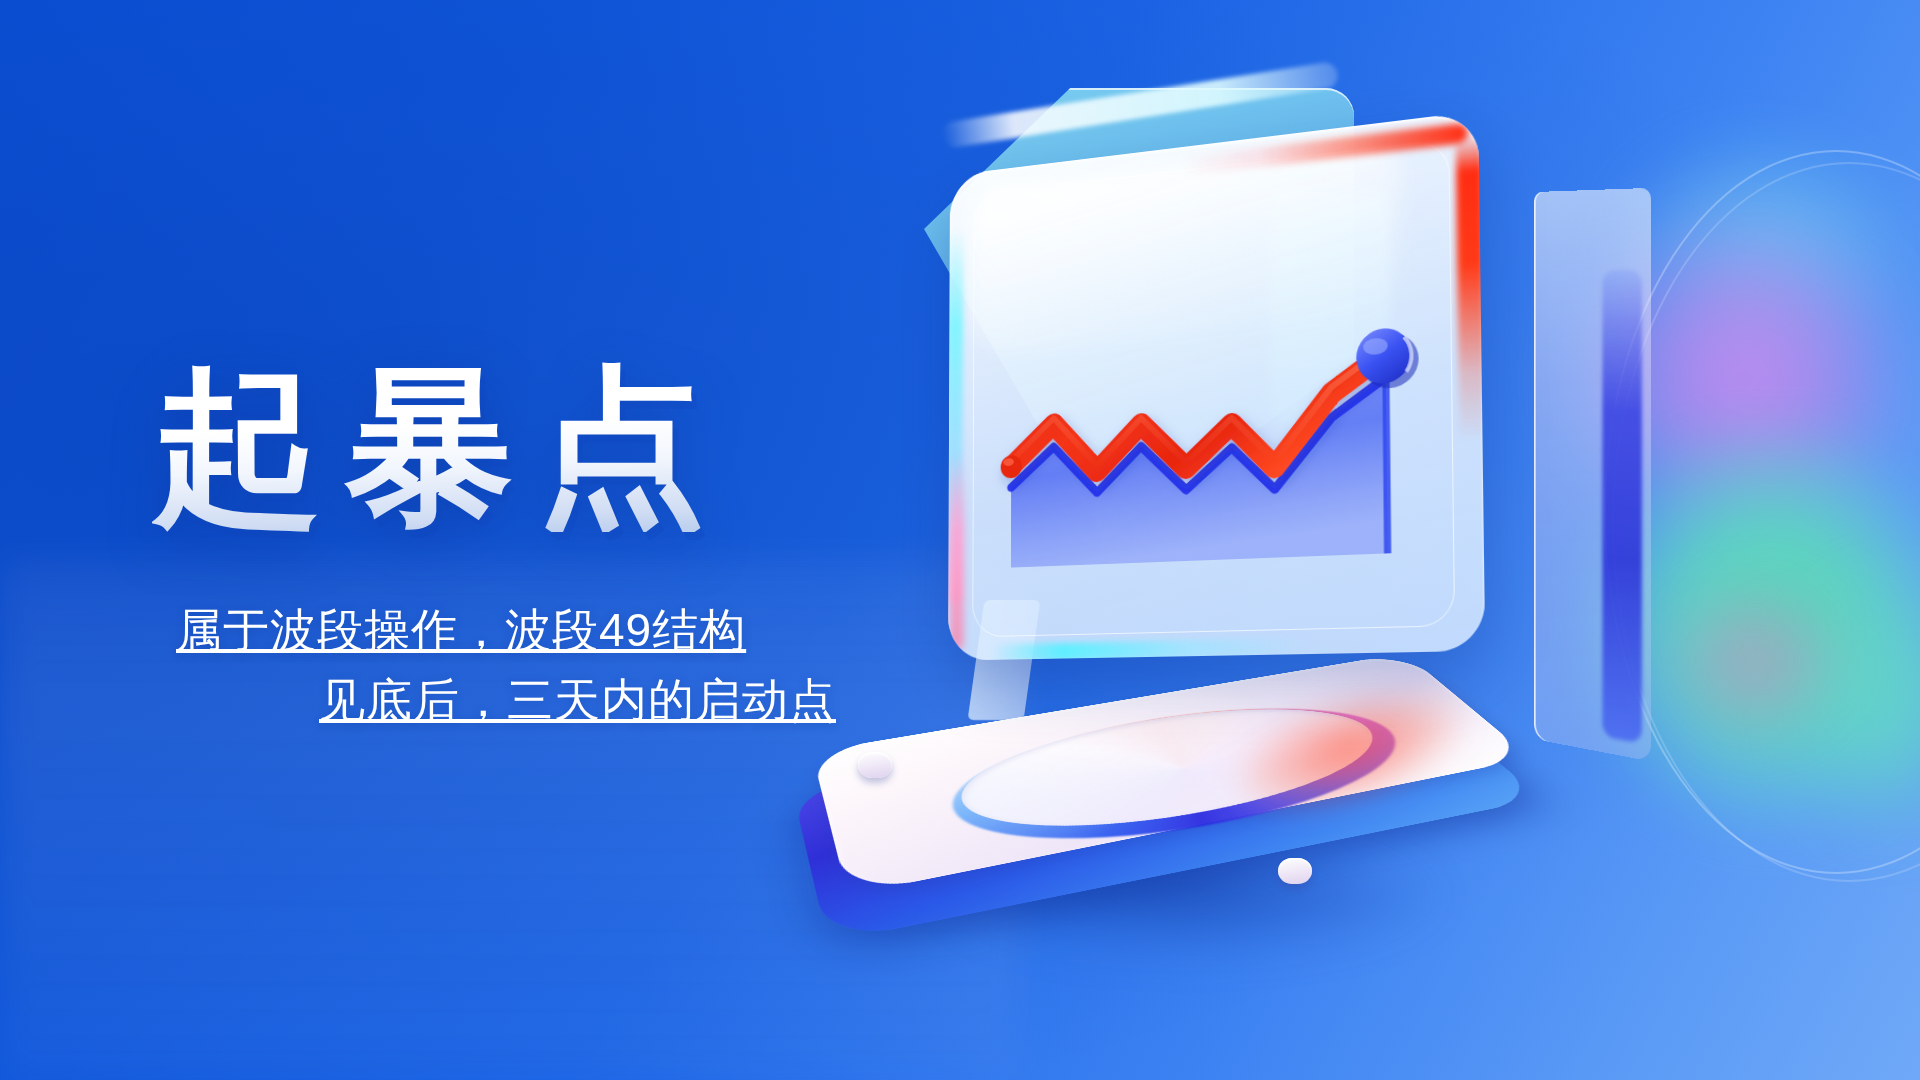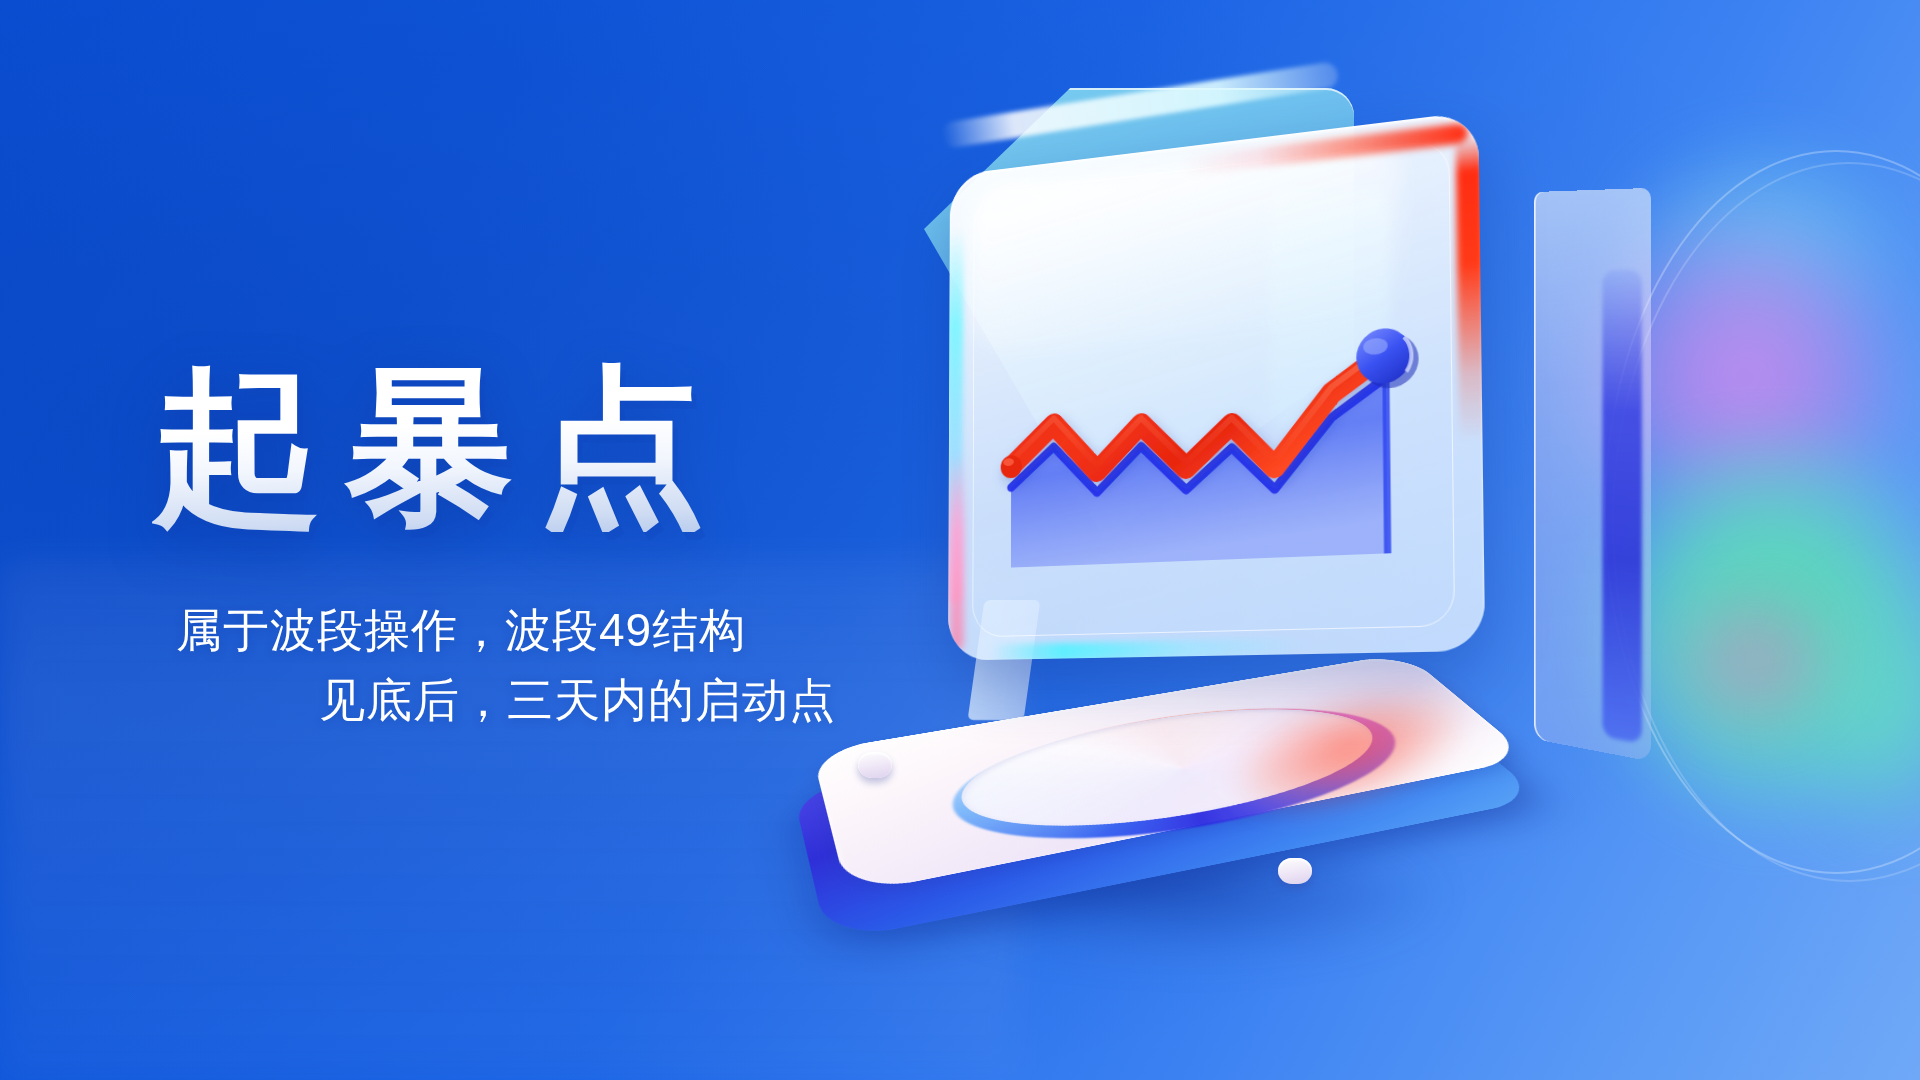--- a/index.html
+++ b/index.html
@@ -76,21 +76,21 @@
     text-decoration:underline;
   }
 
   .subtitle{
     position:absolute;left:176px;top:596px;
     width:660px;
     font-size:46px;line-height:1.52;font-weight:500;
     color:#ffffff;letter-spacing:1px;
     text-shadow:0 2px 10px rgba(8,46,140,.26);
   }
-  .subtitle .ln{display:block;white-space:nowrap;}
+  .subtitle .ln{display:block;white-space:nowrap;text-decoration:underline;}
   .subtitle .ln2{padding-left:14px;text-align:right;}
 
   
   .art{position:absolute;left:930px;top:40px;width:990px;height:1000px;}
 
   
   .wing{
     position:absolute;left:-6px;top:48px;width:430px;height:470px;
     background:linear-gradient(160deg,rgba(150,236,244,.80) 0%,rgba(126,214,240,.70) 40%,rgba(110,190,238,.52) 72%,rgba(112,180,235,.34) 100%);
     clip-path:polygon(34% 0%,100% 0%,100% 58%,42% 96%,0% 30%);

